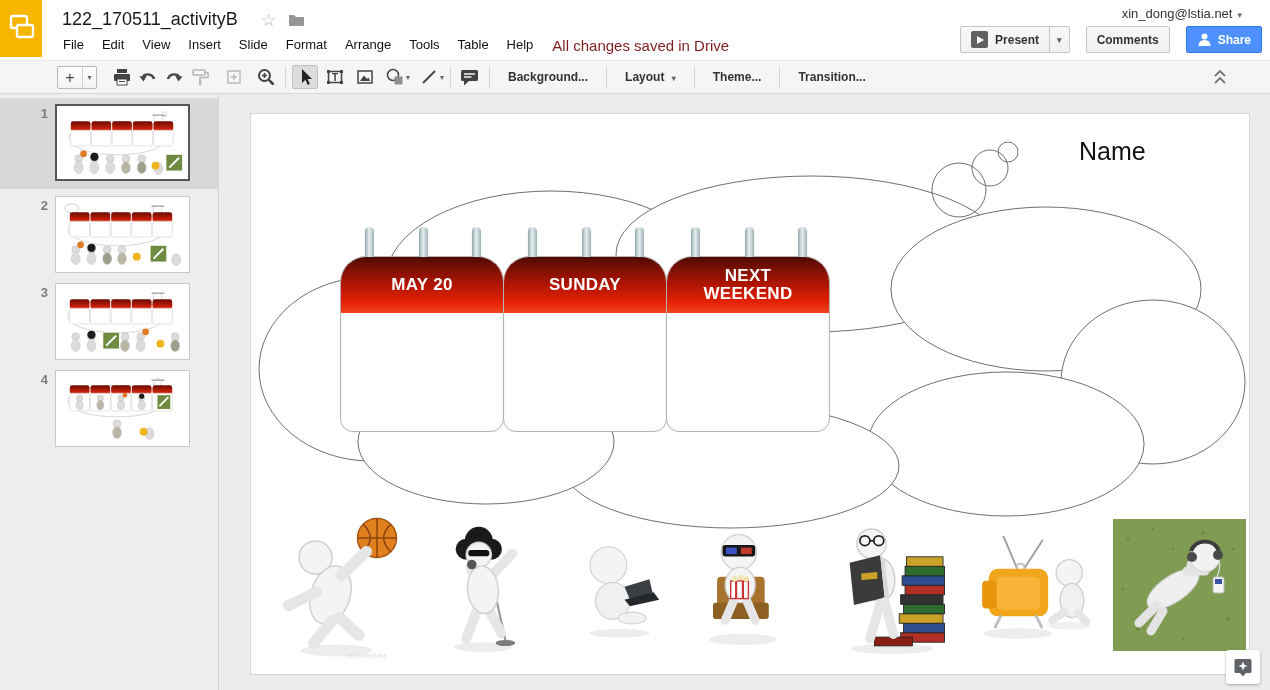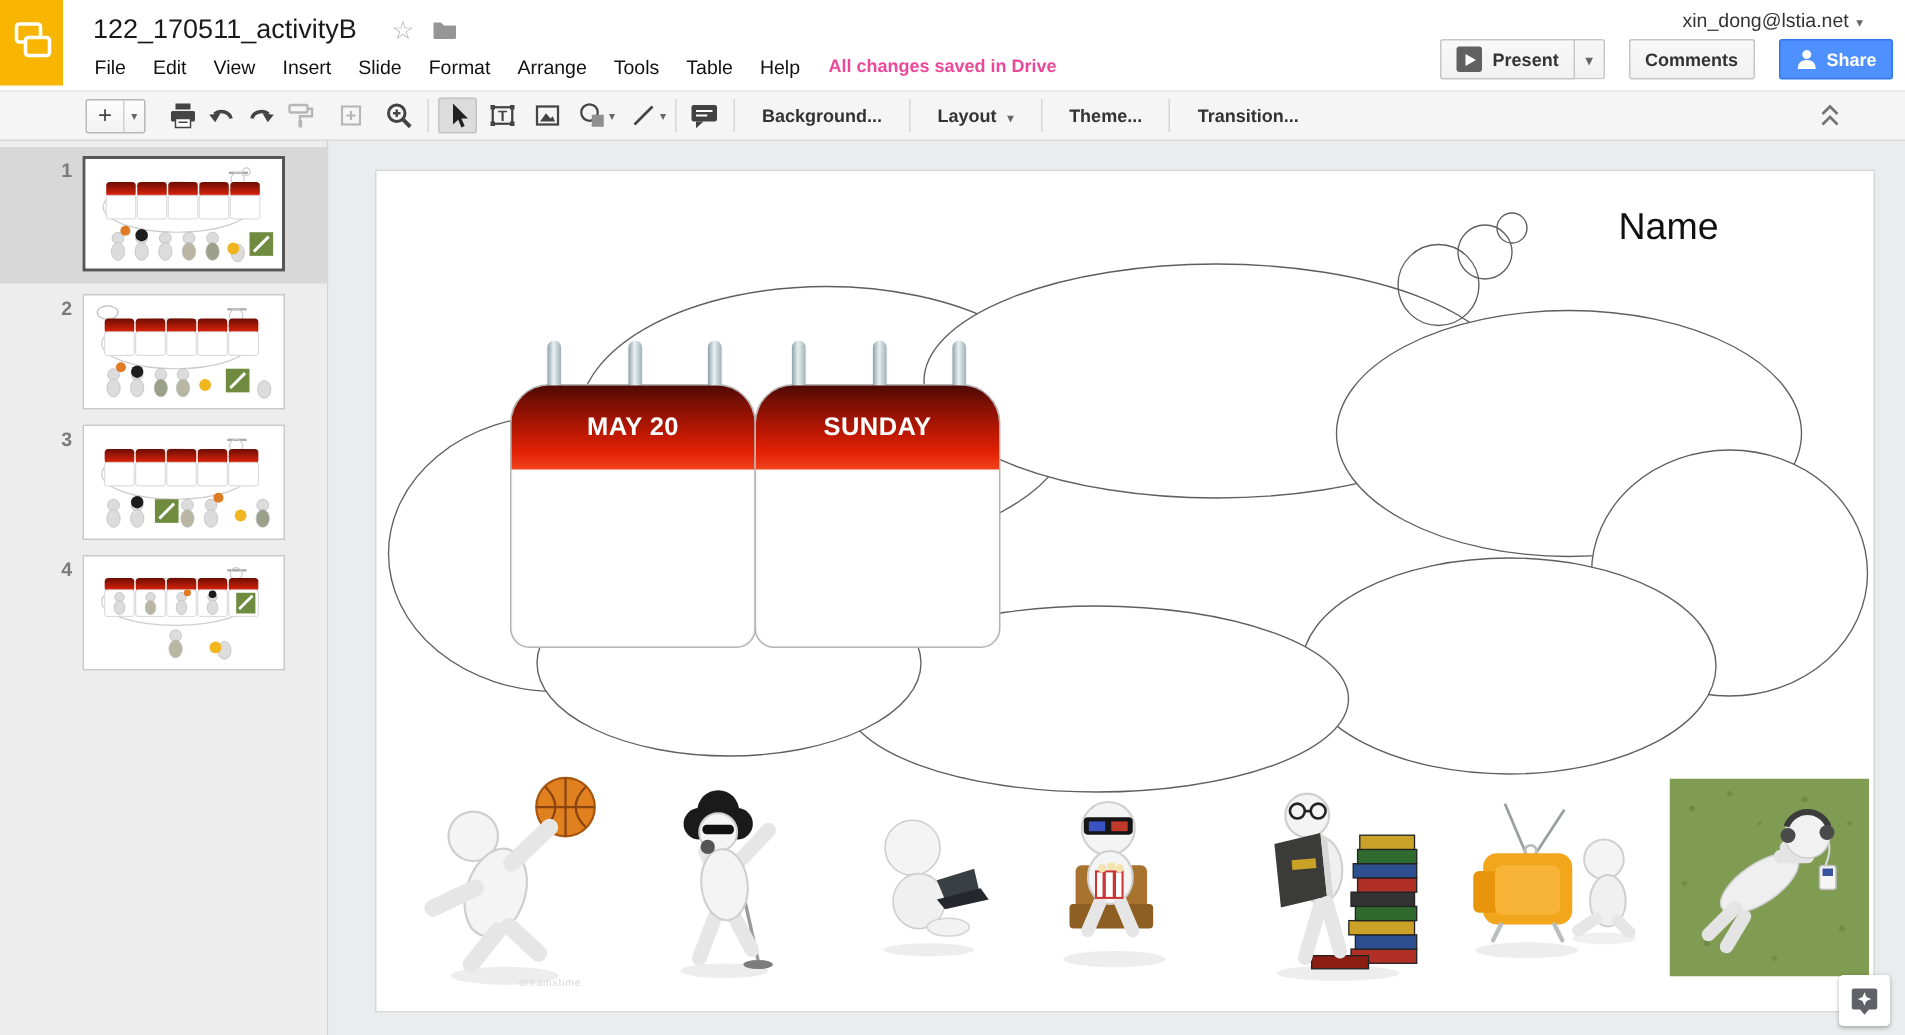--- a/index.html
+++ b/index.html
@@ -7,21 +7,21 @@
   body { font-family:"Liberation Sans", sans-serif; background:#fff; position:relative; }
 
   
   .appbar { position:absolute; left:0; top:0; width:1270px; height:60px; background:#fff; }
   .logo { position:absolute; left:0; top:0; width:42px; height:57px; background:#f7b500; cursor:pointer; }
   .doc-title { position:absolute; left:62px; top:9px; font-size:18px; color:#1a1a1a; }
   .star { position:absolute; left:261px; top:10px; font-size:17px; color:#b5b5b5; cursor:pointer; }
   .foldericon { position:absolute; left:288px; top:12px; cursor:pointer; }
   .menubar { position:absolute; left:54px; top:34px; display:flex; }
   .menu-item { font-size:13px; color:#111; padding:3px 9px; cursor:pointer; }
-  .savestatus { font-size:12px; color:#ec4899; padding:3px 0 3px 10px;font-weight:bold; }
+  .savestatus { font-size:15px; color:#7f1d1d; padding:3px 0 3px 10px; }
   .account { position:absolute; right:28px; top:6px; font-size:13px; color:#333; cursor:pointer; }
   .account .caret { font-size:9px; color:#666; margin-left:5px; }
   .topbtns { position:absolute; right:8px; top:26px; display:flex; align-items:center; }
   .gbtn { height:27px; display:inline-flex; align-items:center; border:1px solid #c6c6c6; border-radius:2px;
           background:linear-gradient(#f8f8f8,#f1f1f1); font-size:12px; font-weight:bold; color:#333;
           padding:0 10px; cursor:pointer; }
   .present-group { display:flex; }
   .present-main { border-radius:2px 0 0 2px; }
   .present-caret { border-radius:0 2px 2px 0; border-left:none; padding:0 7px; font-size:9px; color:#666; }
   .playbadge { width:17px; height:17px; background:#606060; border-radius:2px; margin-right:7px;
@@ -444,20 +444,26 @@
           <div class="peg p2"></div>
           <div class="peg p3"></div>
         <div class="calhead">MAY 20</div>
       </div>
       <div class="calpage">
         <div class="peg p1"></div>
           <div class="peg p2"></div>
           <div class="peg p3"></div>
         <div class="calhead">SUNDAY</div>
       </div>
+      <div class="calpage">
+        <div class="peg p1"></div>
+          <div class="peg p2"></div>
+          <div class="peg p3"></div>
+        <div class="calhead" style="padding:0 26px">NEXT WEEKEND</div>
+      </div>
     </div>
 
     <div class="fig" style="left:18px; top:396px">
       <svg width="150" height="152" viewBox="0 0 100 100">
         <ellipse cx="45" cy="93" rx="24" ry="4" fill="#ededed"></ellipse>
         <circle cx="72" cy="18" r="13" fill="#e0801f" stroke="#a85510" stroke-width="1"></circle>
         <path d="M59 18 h26 M72 5 v26 M63 9 q9 9 0 18 M81 9 q-9 9 0 18" stroke="#8a4410" stroke-width="1" fill="none"></path>
         <g stroke="#cfcfcf" stroke-width="1" fill="#f4f4f4">
           <circle cx="31" cy="31" r="11"></circle>
           <ellipse cx="41" cy="56" rx="13" ry="20" transform="rotate(18 41 56)"></ellipse>

